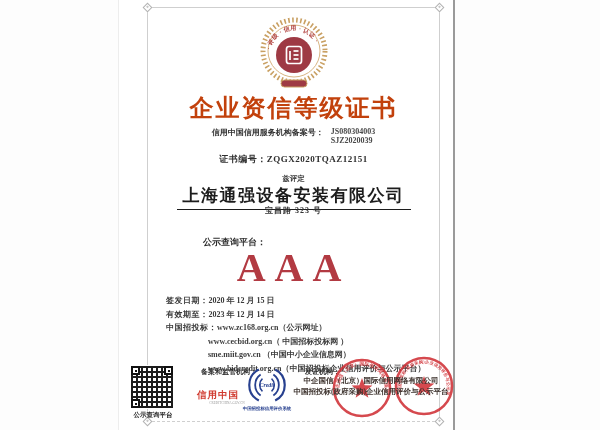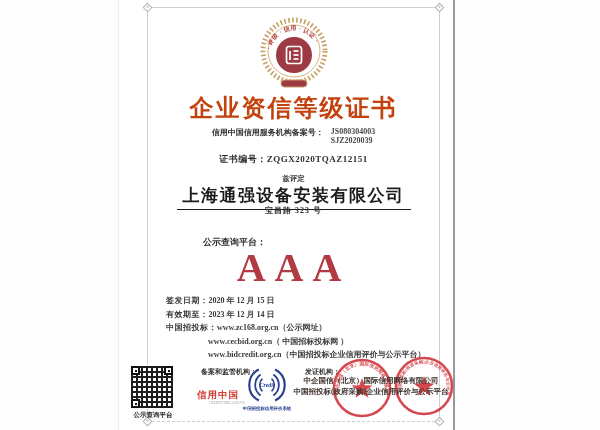--- a/index.html
+++ b/index.html
@@ -132,20 +132,21 @@
     <div class="abs c addr">宝昌路 323 号</div>
 
     <div class="abs grade-label">公示查询平台：</div>
     <div class="abs c grade">AAA</div>
 
     <div class="abs inforows">
       <div><span class="lbl">签发日期：</span><span>2020 年 12 月 15 日</span></div>
       <div><span class="lbl">有效期至：</span><span>2023 年 12 月 14 日</span></div>
       <div><span class="lbl">中国招投标：</span><span>www.zc168.org.cn（公示网址）</span></div>
       <div class="cont">www.cecbid.org.cn（ 中国招标投标网 ）</div>
+      <div class="cont">sme.miit.gov.cn （中国中小企业信息网）</div>
       <div class="cont">www.bidcredit.org.cn（中国招投标企业信用评价与公示平台）</div>
     </div>
   </div>
 
   <div class="footer">
     <div class="abs qr">
       <span class="finder f-tl"></span>
       <span class="finder f-tr"></span>
       <span class="finder f-bl"></span>
     </div>

